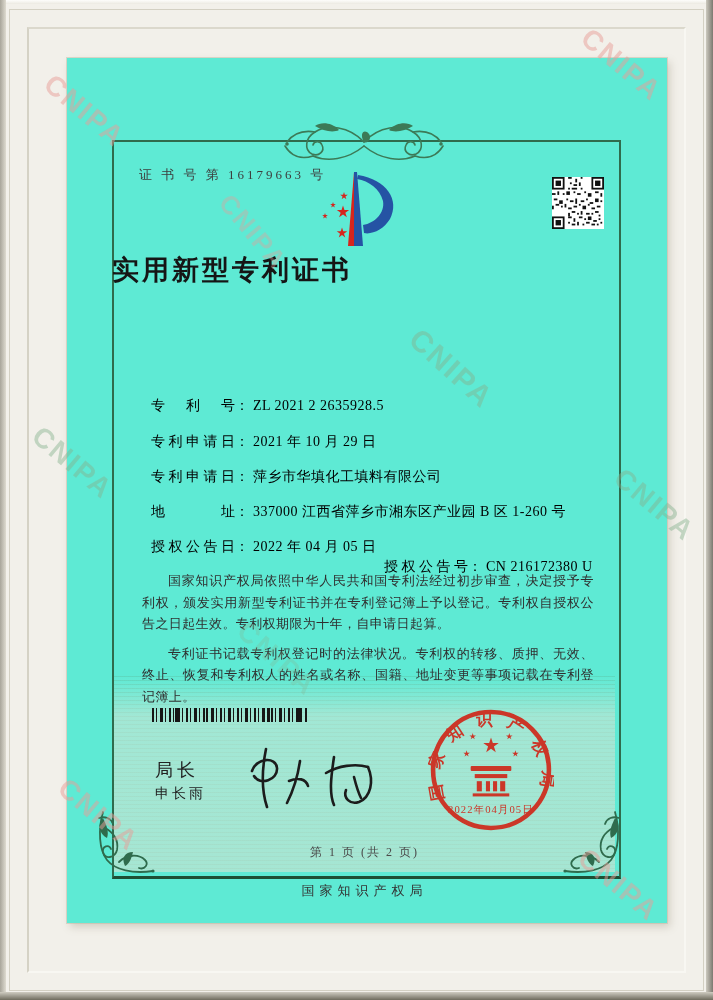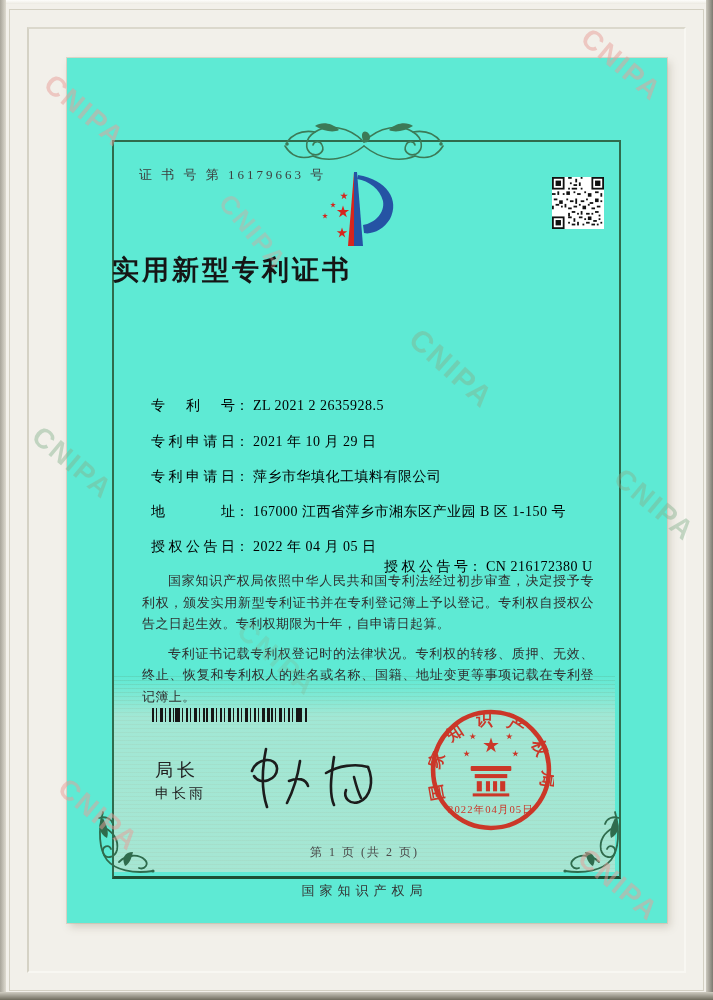--- a/index.html
+++ b/index.html
@@ -237,21 +237,21 @@
   <div class="frow" style="top:339px;">
     <span class="flabel">专利号</span><span class="colon">：</span><span class="fvalue">ZL 2021 2 2635928.5</span>
   </div>
   <div class="frow" style="top:375px;">
     <span class="flabel">专利申请日</span><span class="colon">：</span><span class="fvalue">2021 年 10 月 29 日</span>
   </div>
   <div class="frow" style="top:410px;">
     <span class="flabel">专利申请日</span><span class="colon">：</span><span class="fvalue">萍乡市华填化工填料有限公司</span>
   </div>
   <div class="frow" style="top:445px;">
-    <span class="flabel">地址</span><span class="colon">：</span><span class="fvalue">167000 江西省萍乡市湘东区产业园 B 区 1-150 号</span>
+    <span class="flabel">地址</span><span class="colon">：</span><span class="fvalue">337000 江西省萍乡市湘东区产业园 B 区 1-260 号</span>
   </div>
   <div class="frow" style="top:480px;">
     <span class="flabel">授权公告日</span><span class="colon">：</span><span class="fvalue">2022 年 04 月 05 日</span>
     <span class="pair2">
       <span class="flabel">授权公告号</span><span class="colon">：</span><span class="fvalue">CN 216172380 U</span>
     </span>
   </div>
 
   <div class="paras">
     <p>国家知识产权局依照中华人民共和国专利法经过初步审查，决定授予专利权，颁发实用新型专利证书并在专利登记簿上予以登记。专利权自授权公告之日起生效。专利权期限为十年，自申请日起算。</p>

